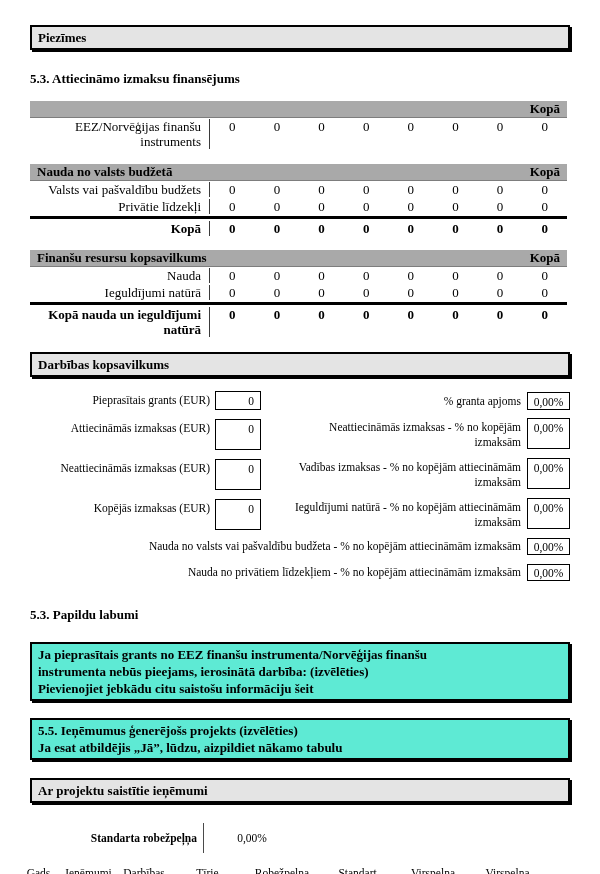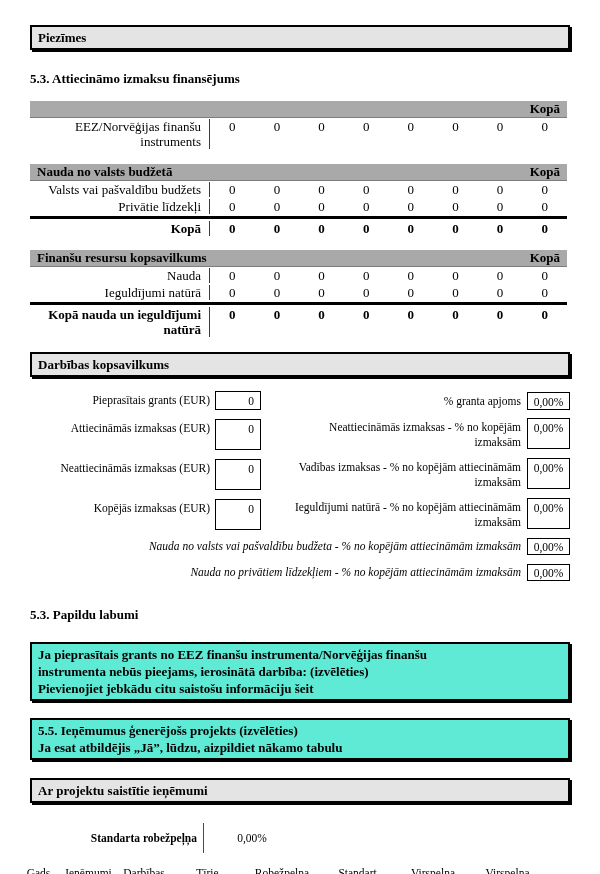--- a/index.html
+++ b/index.html
@@ -52,21 +52,21 @@
     border:1px solid #000; background:#fff; width:46px; min-height:19px;
     text-align:right; padding:2px 6px 0 2px; line-height:14px;
   }
   .ibox.tall { height:31px; }
   .pbox {
     border:1px solid #000; background:#fff; width:43px; min-height:18px;
     text-align:center; padding-top:2px; line-height:14px;
   }
   .pbox.tall { height:31px; }
   .frow { display:flex; align-items:flex-start; justify-content:flex-end; margin-bottom:9px; }
-  .flabel { text-align:right; padding-right:6px; padding-top:1px; line-height:15px;font-style:italic; }
+  .flabel { text-align:right; padding-right:6px; padding-top:1px; line-height:15px; }
   .pbox.small { min-height:16px; padding-top:1px; }
 
   
   .info-box {
     margin:0 30px; background:#5eead4;
     border:2px solid #000; box-shadow:2px 2px 0 #000;
     font-weight:bold; font-size:13px; line-height:17px;
     padding:2px 6px;
   }
   .info-box .line { display:block; }

